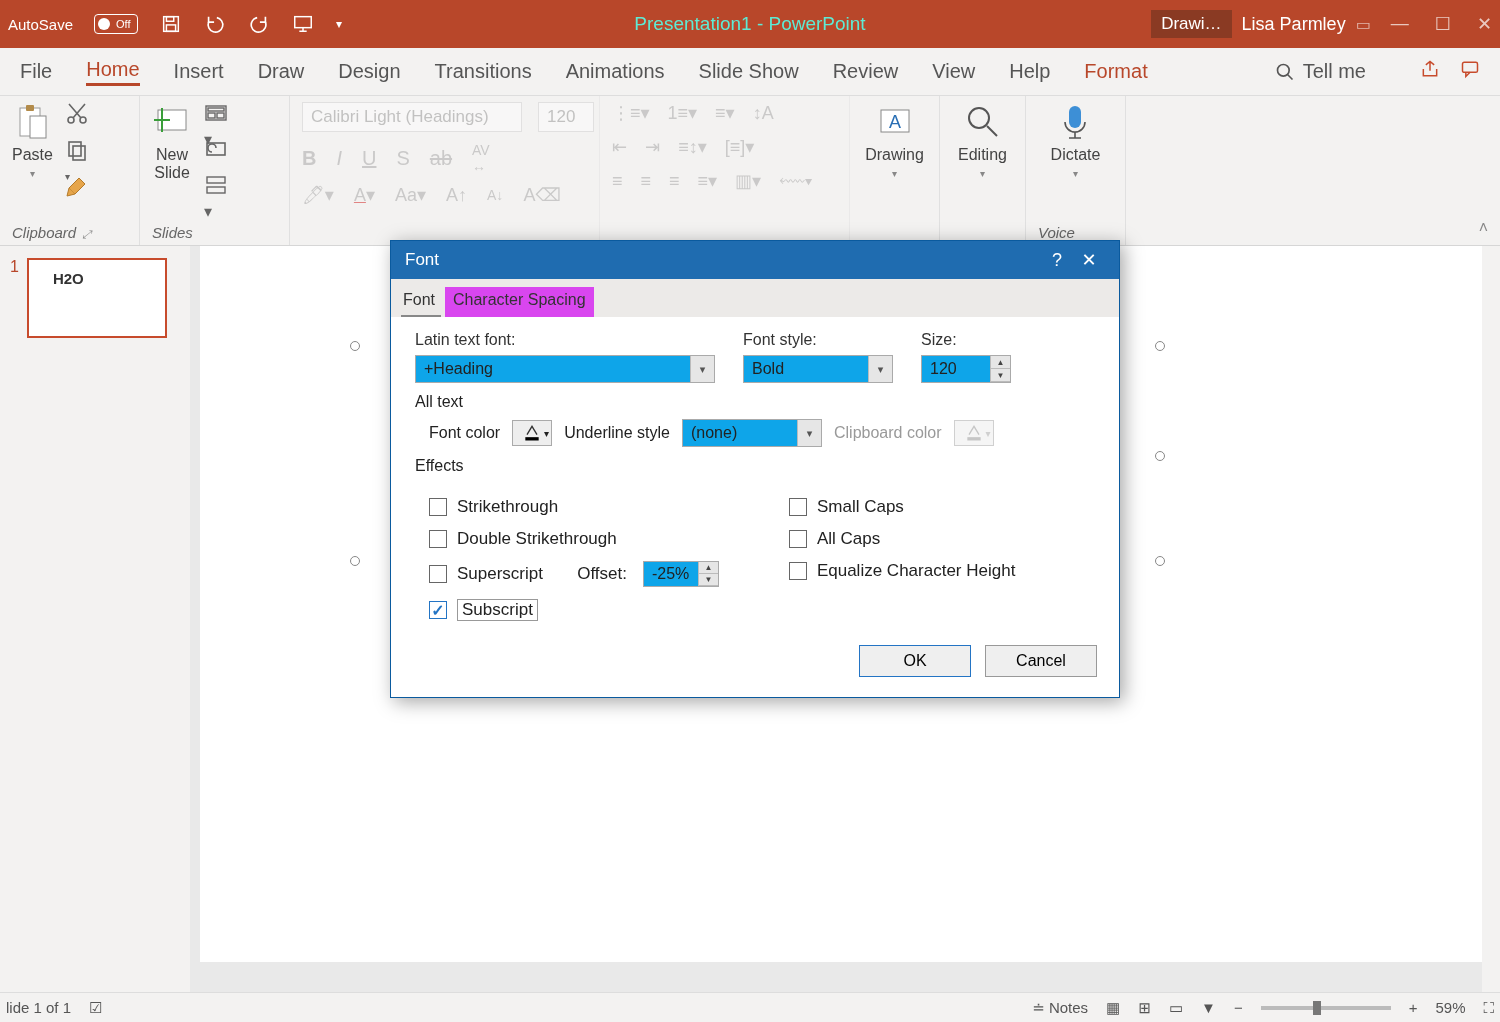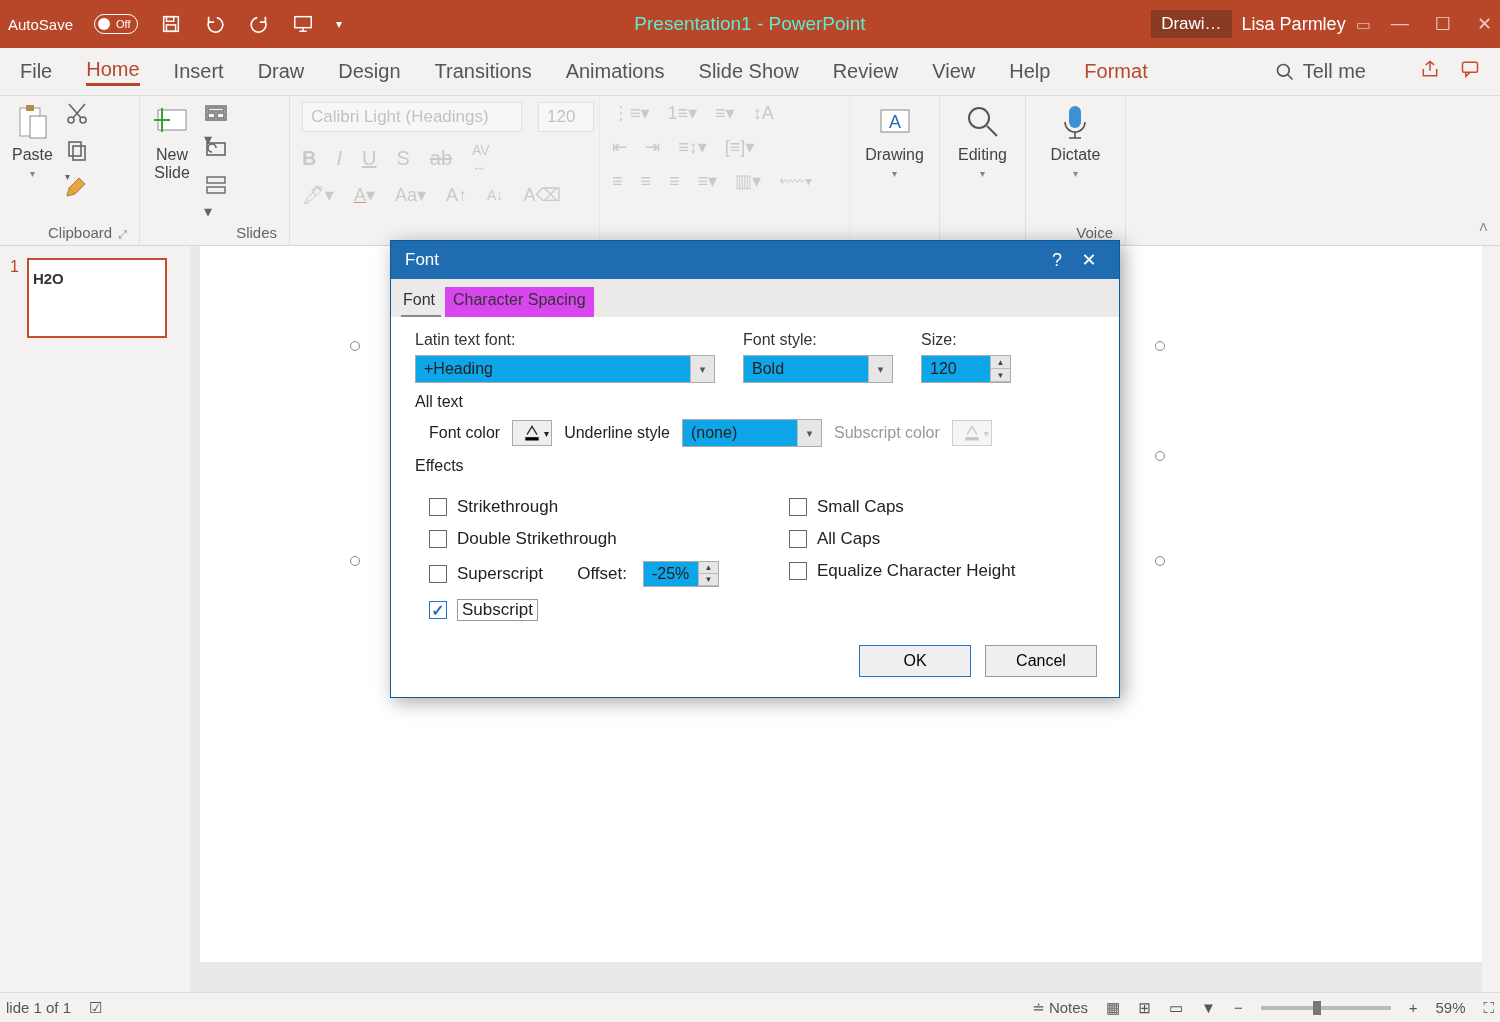--- a/index.html
+++ b/index.html
@@ -1,21 +1,21 @@
 <!DOCTYPE html>
 <html><head>
 <meta charset="utf-8">
 <style>
   * { box-sizing: border-box; font-family: "Segoe UI", Arial, sans-serif; }
   body { margin:0; padding:0; width:1500px; height:1022px; background:#f3f2f1; overflow:hidden; position:relative; }
   
   
   .titlebar { height:48px; background:#b8472a; color:#fff; display:flex; align-items:center; padding:0 8px; font-size:16px; position:relative; }
   .autosave { display:flex; align-items:center; gap:21px; font-size:15px; }
-  .switch { width:44px; height:20px; border:1px solid #fff; border-radius:10px; display:flex; align-items:center; padding:0 3px; position:relative; }
+  .switch { width:44px; height:20px; border:1px solid #fff; border-radius:4px; display:flex; align-items:center; padding:0 3px; position:relative; }
   .switch::before { content:""; width:12px; height:12px; background:#fff; border-radius:50%; }
   .switch-off-text { font-size:11px; margin-left:6px; }
   .qat { display:flex; gap:22px; margin-left:22px; align-items:center; }
   .qat-icon { width:22px; height:22px; display:inline-block; }
   .titlecenter { position:absolute; left:50%; transform:translateX(-50%); font-size:19px; color:#5eead4; }
   .title-right { margin-left:auto; display:flex; align-items:center; gap:10px; }
   .context-tab { background:#8a3a23; padding:4px 10px; font-size:17px; }
   .username { font-size:18px; }
   .win-btns { display:flex; gap:26px; margin-left:10px; opacity:.7; font-size:18px; }
 
@@ -23,37 +23,37 @@
   .ribtabs { height:48px; background:#f3f2f1; display:flex; align-items:center; padding:0 20px; gap:34px; font-size:20px; color:#555; border-bottom:1px solid #ddd; }
   .ribtab.active { color:#b8472a; border-bottom:3px solid #b8472a; padding-bottom:2px; }
   .ribtab.format { color:#b8472a; }
   .ribtabs .spacer { flex:1; }
   .tellme { display:flex; align-items:center; gap:8px; color:#555; }
   .ribicons-right { display:flex; gap:20px; margin-left:20px; color:#b8472a; }
 
   
   .ribbon { height:150px; background:#f3f2f1; display:flex; border-bottom:1px solid #d6d6d6; }
   .ribgroup { border-right:1px solid #e0e0e0; padding:6px 12px 4px 12px; display:flex; flex-direction:column; justify-content:space-between; }
-  .ribgroup-label { font-size:15px; color:#666; text-align:right; padding-top:4px; }
+  .ribgroup-label { font-size:15px; color:#666; text-align:left; padding-top:4px;font-style:italic; }
   .ribgroup-body { display:flex; gap:12px; align-items:flex-start; flex:1; }
   .bigbtn { display:flex; flex-direction:column; align-items:center; gap:4px; font-size:16px; color:#444; }
   .bigbtn svg, .bigbtn .bigicon { width:40px; height:40px; }
   .minicol { display:flex; flex-direction:column; gap:14px; justify-content:center; }
   .mini-icon { width:24px; height:22px; color:#666; }
   .disabled { opacity:.45; }
   .fontbox { border:1px solid #ccc; height:30px; padding:0 8px; display:flex; align-items:center; font-size:17px; color:#888; background:#fff; }
   .ribrow { display:flex; gap:16px; align-items:center; }
   .launcher { font-size:11px; color:#888; margin-left:6px; }
 
   
   .workarea { position:absolute; top:246px; bottom:30px; left:0; right:0; display:flex; }
   .thumbs { width:190px; background:#f3f2f1; padding:12px 10px; }
   .thumbrow { display:flex; gap:8px; }
   .thumbnum { color:#b8472a; font-size:16px; }
-  .thumb { width:140px; height:80px; background:#fff; border:2px solid #c74b2c; display:flex; align-items:flex-start; padding:10px 4px; font-size:15px; font-weight:bold; color:#333; }
+  .thumb { width:140px; height:80px; background:#fff; border:2px solid #c74b2c; display:flex; align-items:flex-start; padding:10px 24px; font-size:15px; font-weight:bold; color:#333; }
   .canvas { flex:1; background:#e9e9e9; position:relative; padding:10px 0 0 10px; }
   .slide { position:absolute; left:10px; right:10px; top:0; bottom:30px; background:#fff; }
   .sel { position:absolute; width:10px; height:10px; border:1.5px solid #888; border-radius:50%; background:#fff; }
   .scrolltrack { position:absolute; right:0; top:0; bottom:0; width:18px; background:#f3f2f1; }
 
   
   .status { position:absolute; bottom:0; left:0; right:0; height:30px; background:#f3f2f1; border-top:1px solid #ddd; display:flex; align-items:center; font-size:15px; color:#555; padding:0 6px; gap:18px; }
   .status .spacer { flex:1; }
   .zoomslider { width:130px; height:4px; background:#bbb; position:relative; }
   .zoomslider::before { content:""; position:absolute; left:40%; top:-5px; width:8px; height:14px; background:#777; }
@@ -409,21 +409,21 @@
             <path d="M6 14 L12 4 L18 14" fill="none" stroke="#333" stroke-width="1.6"></path>
             <rect x="4" y="17" width="16" height="4" fill="#000"></rect>
           </svg>
         <span style="position:absolute;right:2px;font-size:10px">▾</span>
       </span>
       <span>Underline style</span>
       <div class="combo" style="width:140px">
         <span>(none)</span>
         <span class="caret">▾</span>
       </div>
-      <span class="grey">Subscript color</span>
+      <span class="grey">Clipboard color</span>
       <span class="colorbtn" style="opacity:.55">
         <svg viewBox="0 0 24 24">
             <path d="M6 14 L12 4 L18 14" fill="none" stroke="#999" stroke-width="1.6"></path>
             <rect x="4" y="17" width="16" height="4" fill="#999"></rect>
           </svg>
         <span style="position:absolute;right:2px;font-size:10px;color:#aaa">▾</span>
       </span>
     </div>
 
     <div class="section-lbl">Effects</div>

